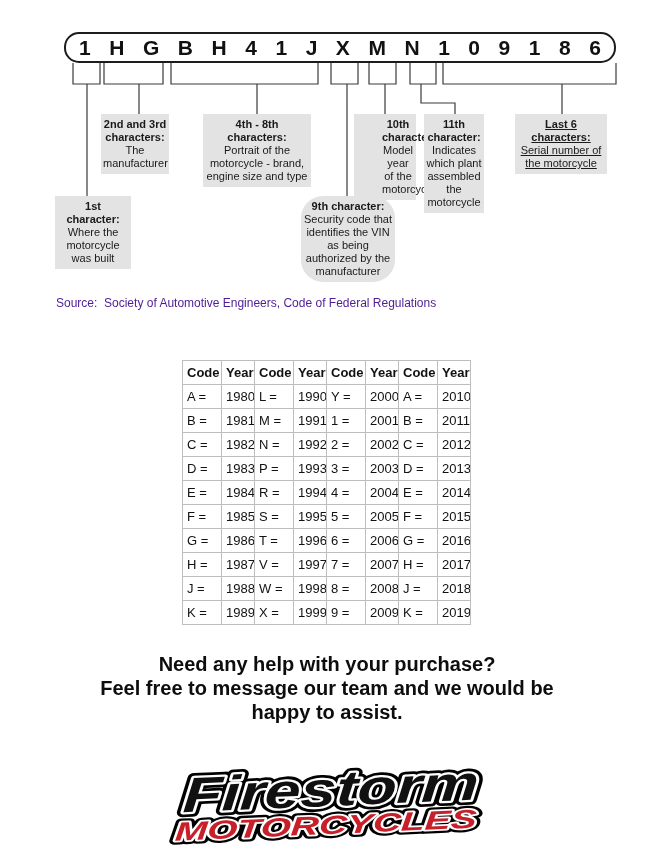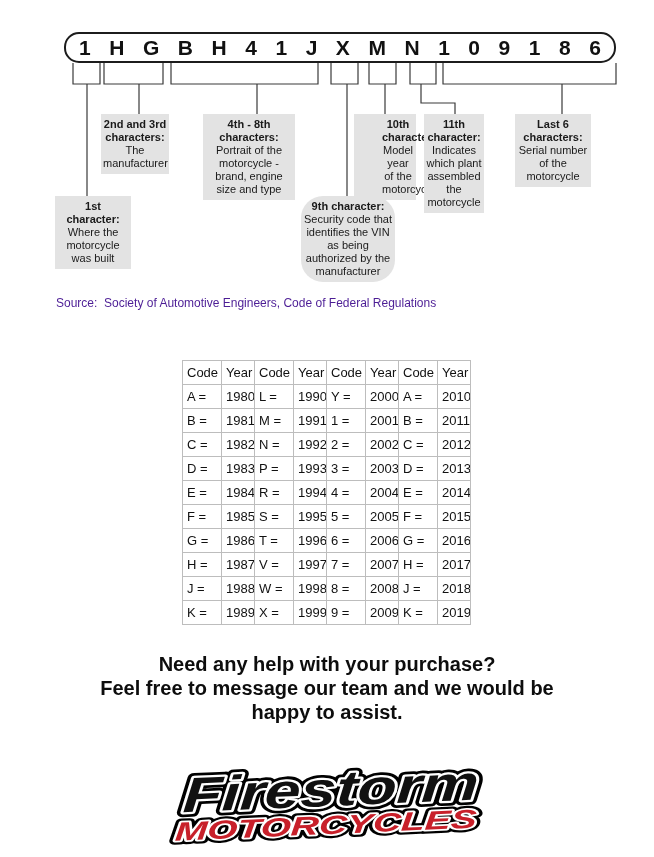--- a/index.html
+++ b/index.html
@@ -24,43 +24,43 @@
   .vin-char { font-size:21px; font-weight:700; color:#111; line-height:1; }
 
   .gbox {
     position:absolute; background:#e3e3e3;
     font-size:11px; line-height:13px; text-align:center;
     padding:4px 2px; color:#1a1a1a; box-sizing:border-box;
   }
   .gbox .box-title { font-weight:700; }
   .box-1st   { left:55px;  top:196px; width:76px; }
   .box-2nd3rd{ left:101px; top:114px; width:68px; }
-  .box-4th8th{ left:203px; top:114px; width:92px; }
+  .box-4th8th{ left:203px; top:114px; width:108px; }
   .box-9th   { left:301px; top:196px; width:94px;border-radius:22px; }
   .box-10th  { left:354px; top:114px; width:62px;padding-left:28px; }
   .box-11th  { left:424px; top:114px; width:60px; }
-  .box-last6 { left:515px; top:114px; width:76px; }
+  .box-last6 { left:515px; top:114px; width:92px;text-decoration:underline; }
 
   .source-note {
     position:absolute; left:56px; top:296px;
     font-size:12px; color:#4c1d95; white-space:pre;
   }
 
   
   .year-table {
     position:absolute; left:182px; top:360px;
     border-collapse:collapse; table-layout:fixed; width:286px;
     font-size:13px; color:#111;
   }
   .year-table th, .year-table td {
     border:1px solid #bdbdbd; padding:4px 3px 4px 4px;
     text-align:left; font-weight:400; height:15px;
     white-space:nowrap; overflow:hidden;
   }
-  .year-table th { font-weight:400; }
+  .year-table th { font-weight:700; }
   .col-code { width:39px; }
   .col-year { width:33px; }
 
   
   .help-text {
     position:absolute; left:0; top:652px; width:654px;
     text-align:center; font-size:20px; line-height:24px; font-weight:700;
     color:#0d0d0d;
   }
 

